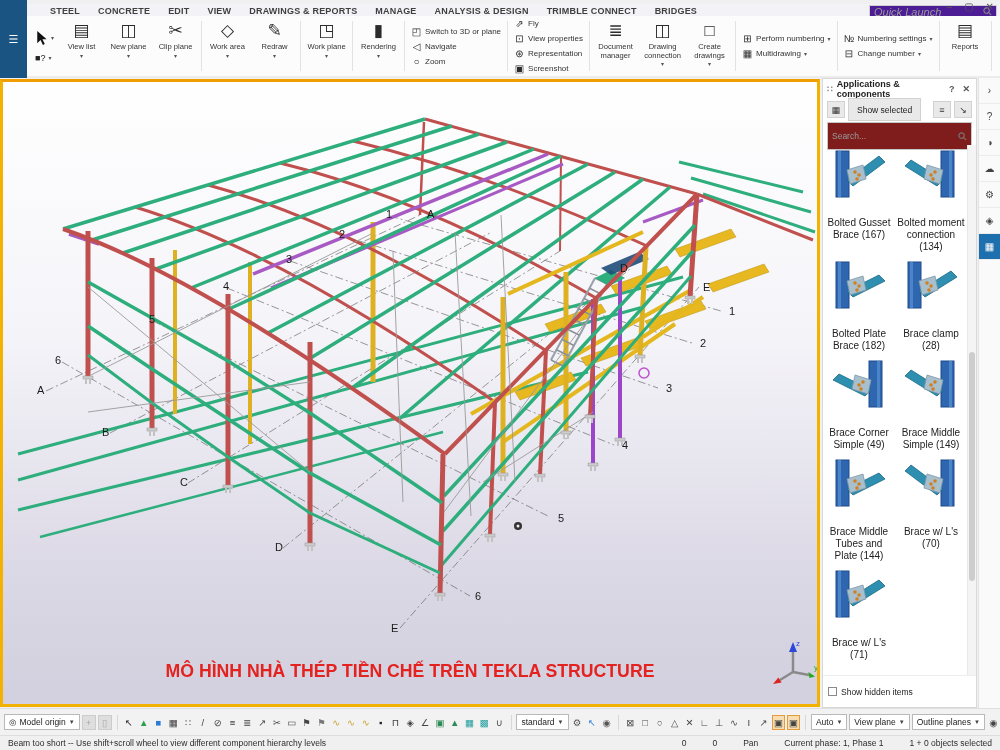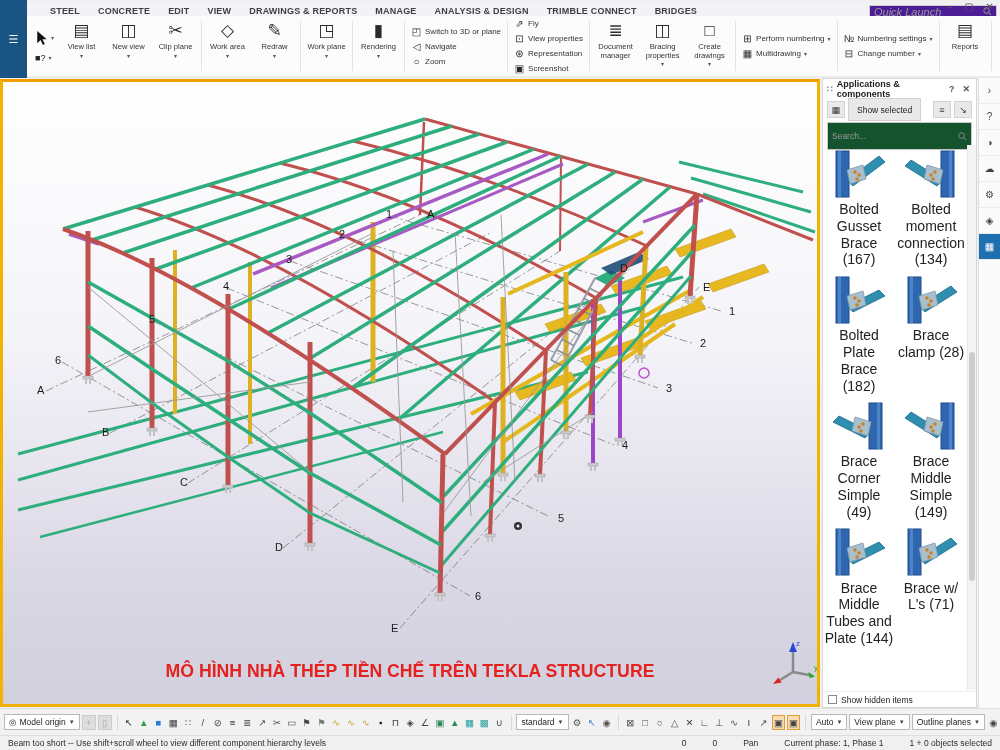--- a/index.html
+++ b/index.html
@@ -51,32 +51,32 @@
   .phead { height:19px; display:flex; align-items:center; gap:4px; padding:0 4px; font-size:9px; font-weight:bold; color:#222; }
   .phead .grip { color:#888; font-size:9px; }
   .phead .sp { flex:1; }
   .phead .hbtn { color:#555; font-size:9px; cursor:pointer; padding:0 2px; }
   .pctl { height:23px; display:flex; align-items:center; gap:3px; padding:0 4px; }
   .sqbtn { width:18px; height:17px; background:#e9e9e9; border:1px solid #d2d2d2; font-size:9px; color:#333;
            display:flex; align-items:center; justify-content:center; cursor:pointer; }
   .showsel { height:23px; background:#e9e9e9; border:1px solid #d2d2d2; font-size:8.5px; color:#222;
              padding:0 8px; display:flex; align-items:center; cursor:pointer; }
   .pctl .sp { flex:1; }
-  .searchbox { height:28px; margin:1px 4px 2px 4px; border:1px solid #c6c6c6; background:#14532d;
+  .searchbox { height:28px; margin:1px 4px 2px 4px; border:1px solid #c6c6c6; background:#7f1d1d;
                display:flex; align-items:center; justify-content:space-between; padding:0 4px;
                font-size:8.5px; color:#9a9a9a; }
   .items { position:absolute; left:0; right:9px; top:66px; bottom:17px; overflow:hidden;
            display:grid; grid-template-columns:1fr 1fr; align-content:start; row-gap:5px; padding-top:2px;
            justify-items:center; }
   .citem { width:71px; text-align:center; cursor:pointer; }
   .cthumb { width:62px; height:53px; margin:0 auto; display:flex; align-items:center; justify-content:center; }
-  .clabel { font-size:14px; color:#222; line-height:1.2; margin-top:1px; }
+  .clabel { font-size:10px; color:#222; line-height:1.2; margin-top:17px; }
   .pscroll { position:absolute; right:0; top:66px; bottom:17px; width:9px; background:#f4f4f4; border-left:1px solid #e8e8e8; }
   .pthumb { position:absolute; left:1px; width:6px; top:38%; height:42%; background:#cdcdcd; border-radius:3px; }
-  .pfoot { position:absolute; left:0; right:0; bottom:0; height:16px; background:#fff; display:flex;
+  .pfoot { position:absolute; left:0; right:0; bottom:0; height:32px; background:#fff; display:flex;
            align-items:center; gap:4px; padding-left:5px; font-size:8.5px; color:#222; border-top:1px solid #eee; }
   .chk { width:9px; height:9px; border:1px solid #8a8a8a; background:#fff; cursor:pointer; }
 
   
   .strip { position:absolute; left:978px; top:78px; width:22px; height:630px; background:#fafafa;
            border-left:1px solid #e2e2e2; display:flex; flex-direction:column; align-items:stretch; }
   .sicon { height:26px; display:flex; align-items:center; justify-content:center; font-size:10px; color:#444;
            border-bottom:1px solid #ececec; cursor:pointer; }
   .sicon.active { background:#1e6fae; color:#fff; }
 
@@ -151,21 +151,21 @@
     <div class="rsep"></div>
     <div id="ribbon-groups" style="display:flex; align-items:stretch;">
         <div style="display: flex; align-items: stretch;">
           <div class="bigbtn">
             <span class="ic">▤</span>
             <span class="lb">View list</span>
             <span class="caret">▾</span>
           </div>
           <div class="bigbtn">
             <span class="ic">◫</span>
-            <span class="lb">New view</span>
+            <span class="lb">New plane</span>
             <span class="caret">▾</span>
           </div>
           <div class="bigbtn">
             <span class="ic">✂</span>
             <span class="lb">Clip plane</span>
             <span class="caret">▾</span>
           </div>
         </div>
         <div class="rsep"></div>
         <div style="display: flex; align-items: stretch;">
@@ -235,21 +235,21 @@
           </div>
         </div>
         <div class="rsep"></div>
         <div style="display: flex; align-items: stretch;">
           <div class="bigbtn">
             <span class="ic">≣</span>
             <span class="lb">Document manager</span>
           </div>
           <div class="bigbtn">
             <span class="ic">◫</span>
-            <span class="lb">Bracing properties</span>
+            <span class="lb">Drawing connection</span>
             <span class="caret">▾</span>
           </div>
           <div class="bigbtn">
             <span class="ic">□</span>
             <span class="lb">Create drawings</span>
             <span class="caret">▾</span>
           </div>
         </div>
         <div class="rsep"></div>
         <div style="display: flex; align-items: stretch;">
@@ -656,20 +656,36 @@
                 <circle cx="30" cy="27" r="1.8" fill="#d08020"></circle>
                 <circle cx="28" cy="31" r="1.8" fill="#d08020"></circle>
               </g>
             </svg>
           </div>
           <div class="clabel">Brace Middle Tubes and Plate (144)</div>
         </div>
         <div class="citem">
           <div class="cthumb">
             <svg width="60" height="52" viewBox="0 0 60 52">
+              <g transform="translate(60,0) scale(-1,1)">
+                <rect x="7" y="3" width="13" height="46" fill="#2f66b0" stroke="#1d4a8c" stroke-width="1"></rect>
+                <rect x="9" y="3" width="3" height="46" fill="#4b84c8"></rect>
+                <polygon points="18,32 50,8 56,14 24,38" fill="#2e8fb0" stroke="#1a6a84" stroke-width="0.8"></polygon>
+                <polygon points="18,22 34,17 37,31 21,36" fill="#a8bfce" stroke="#7e97a8" stroke-width="0.8"></polygon>
+                <circle cx="26" cy="24" r="1.8" fill="#d08020"></circle>
+                <circle cx="30" cy="27" r="1.8" fill="#d08020"></circle>
+                <circle cx="28" cy="31" r="1.8" fill="#d08020"></circle>
+              </g>
+            </svg>
+          </div>
+          <div class="clabel">Brace w/ L's (70)</div>
+        </div>
+        <div class="citem">
+          <div class="cthumb">
+            <svg width="60" height="52" viewBox="0 0 60 52">
               <g>
                 <rect x="7" y="3" width="13" height="46" fill="#2f66b0" stroke="#1d4a8c" stroke-width="1"></rect>
                 <rect x="9" y="3" width="3" height="46" fill="#4b84c8"></rect>
                 <polygon points="18,32 50,12 56,18 24,38" fill="#2e8fb0" stroke="#1a6a84" stroke-width="0.8"></polygon>
                 <polygon points="18,22 34,17 37,31 21,36" fill="#a8bfce" stroke="#7e97a8" stroke-width="0.8"></polygon>
                 <circle cx="26" cy="24" r="1.8" fill="#d08020"></circle>
                 <circle cx="30" cy="27" r="1.8" fill="#d08020"></circle>
                 <circle cx="28" cy="31" r="1.8" fill="#d08020"></circle>
               </g>
             </svg>

